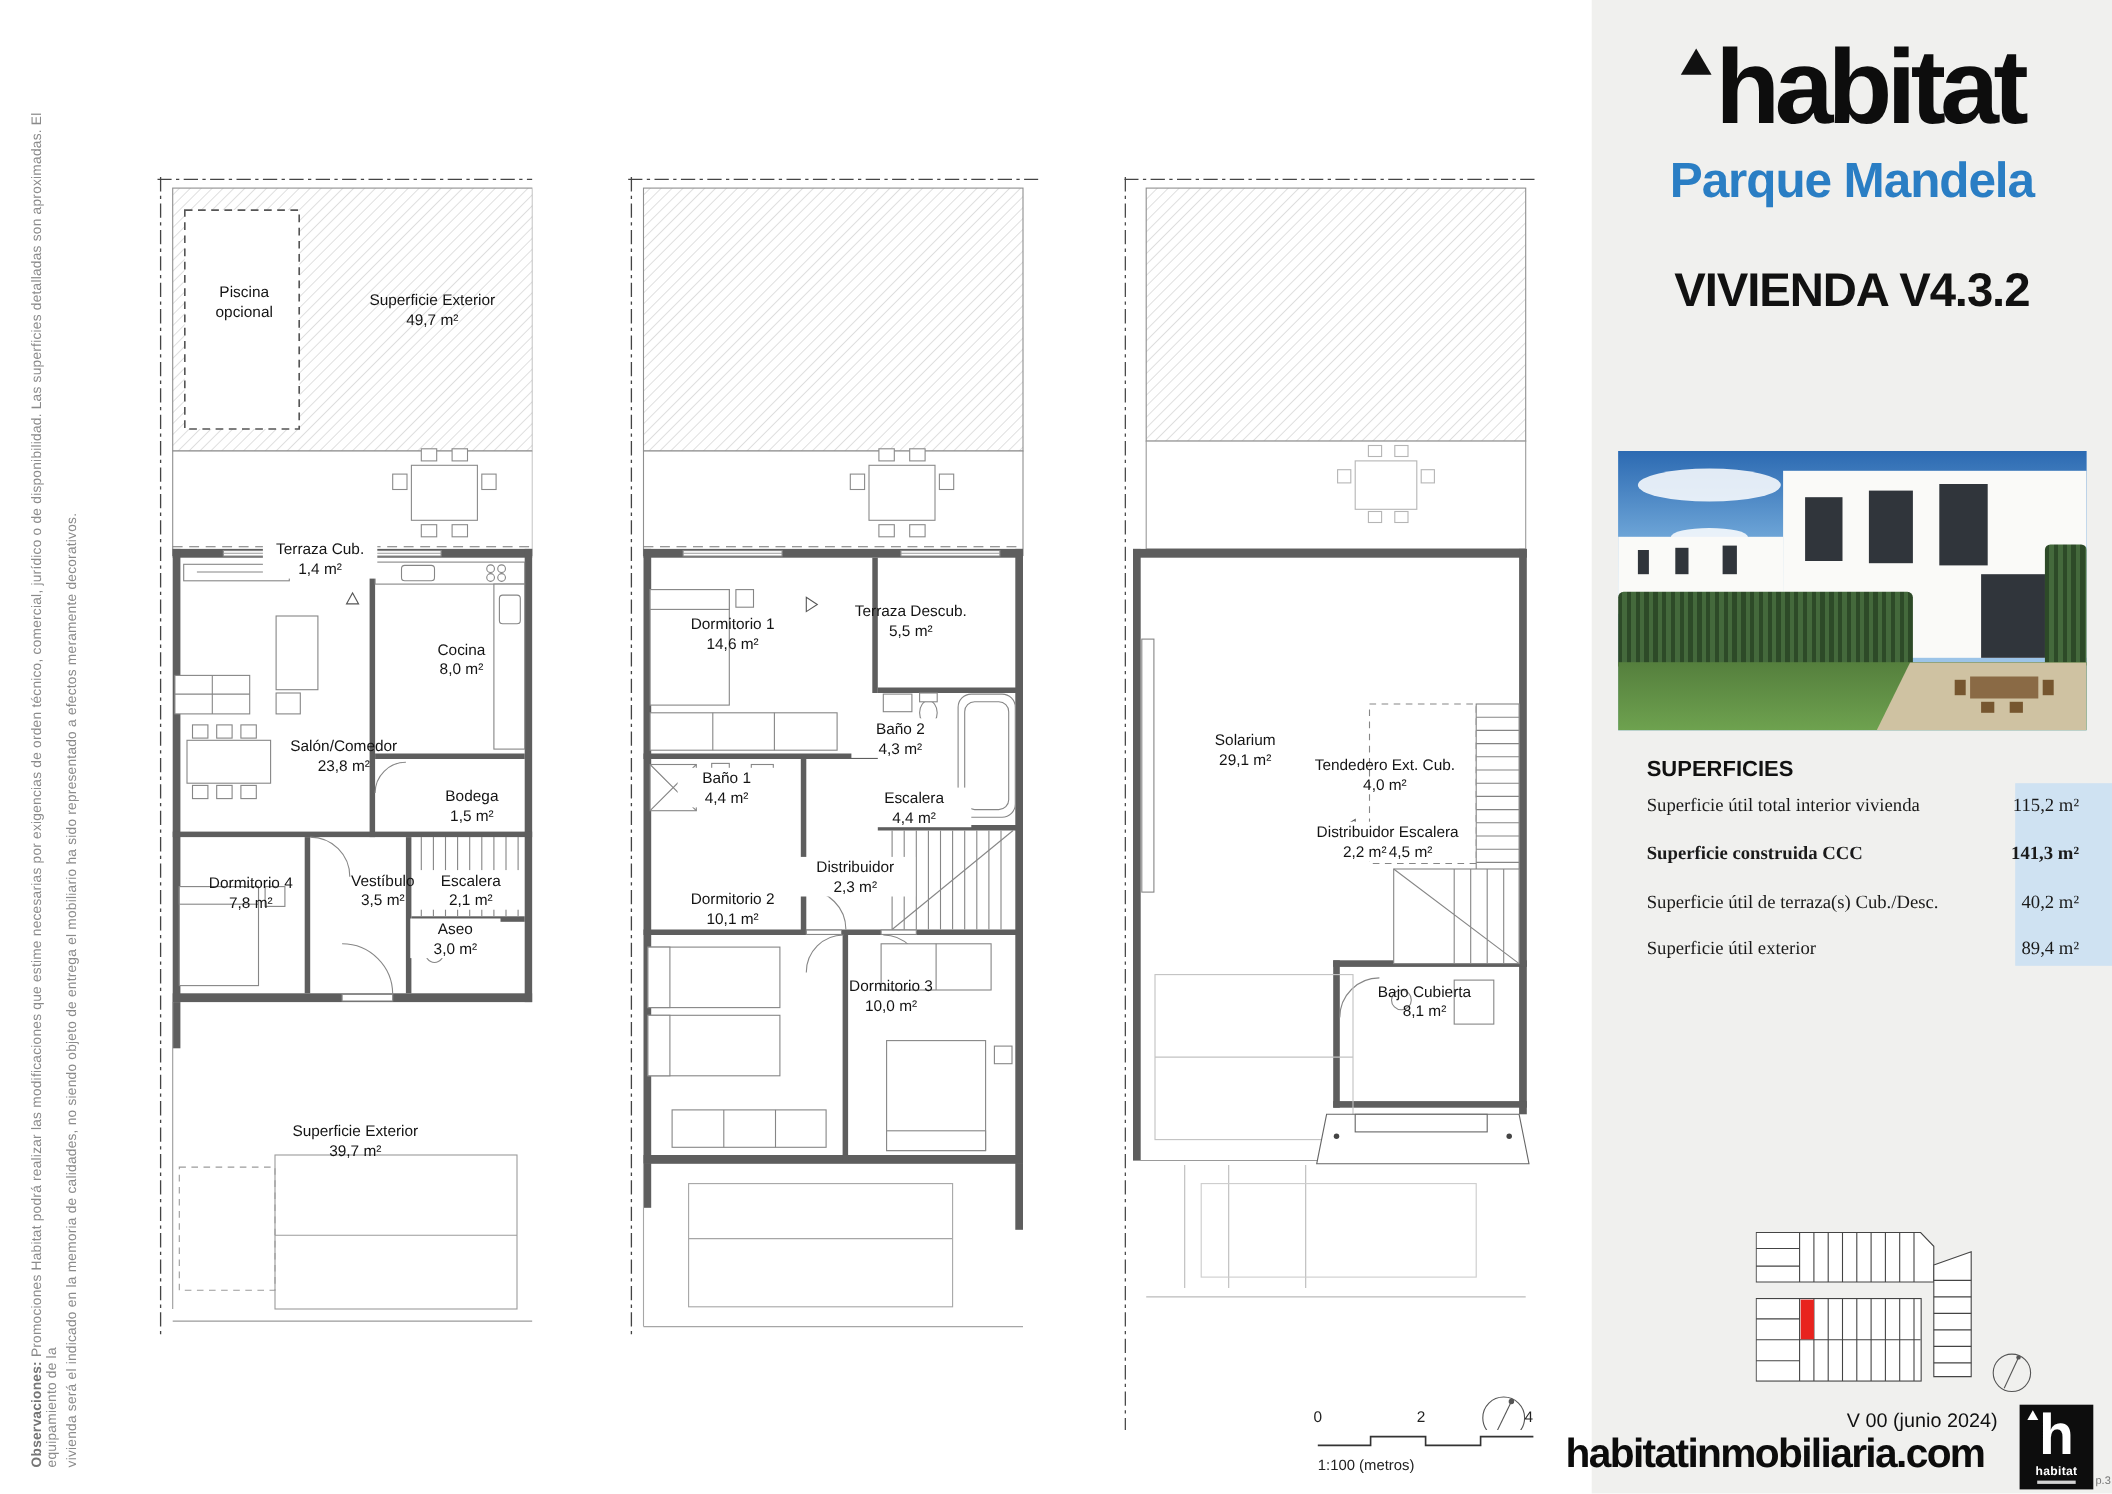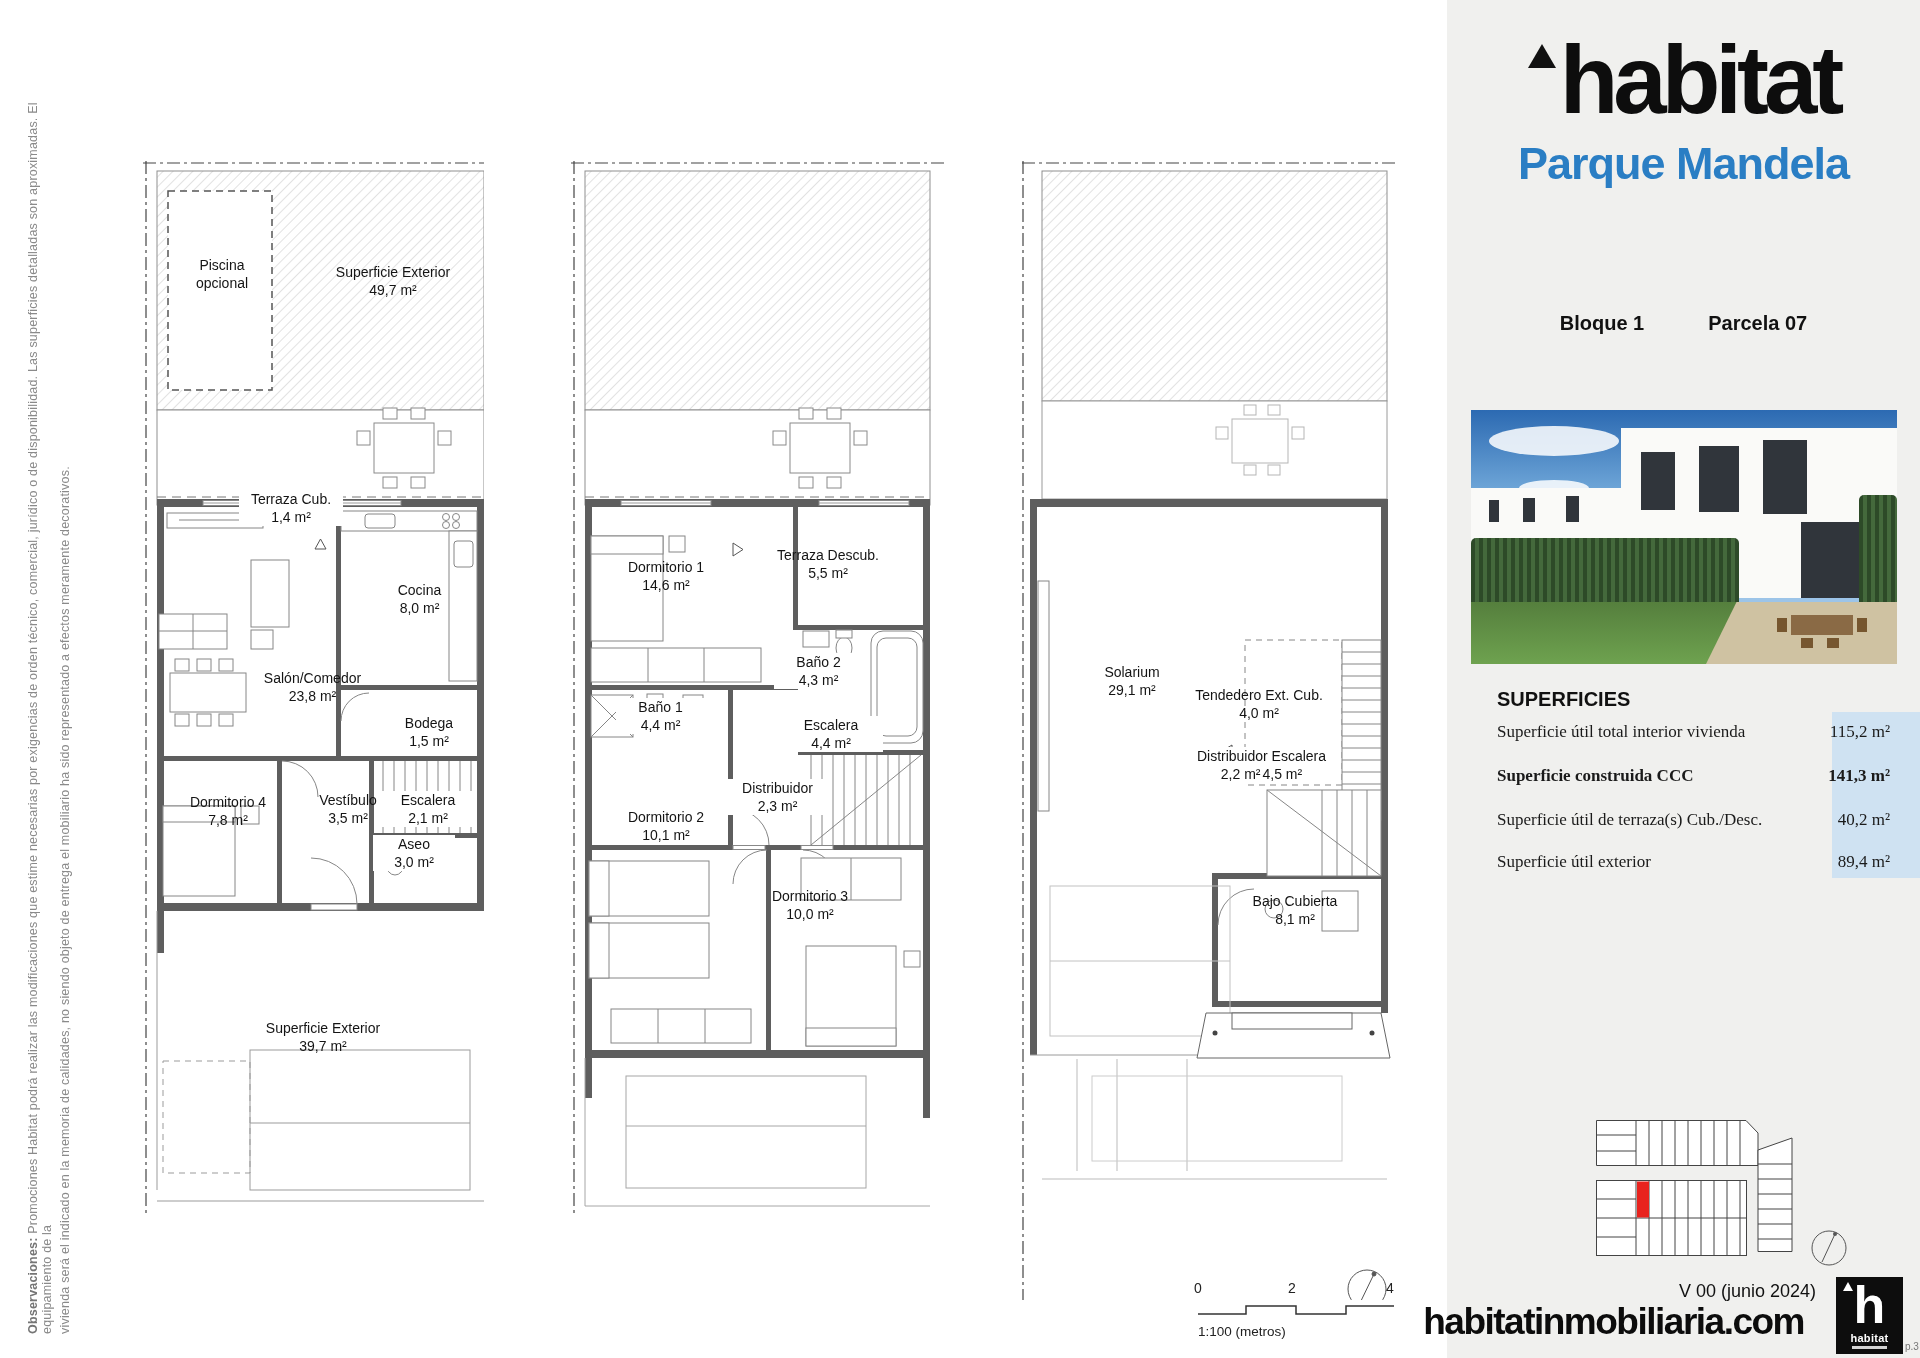--- a/index.html
+++ b/index.html
@@ -415,24 +415,21 @@
     </svg>
     <span class="cap">1:100 (metros)</span>
   </div>
 
   <aside class="sidebar">
     <div class="brandrow">
       <span class="tri"></span>
       <span class="brandword">habitat</span>
     </div>
     <div class="project">Parque Mandela</div>
-    <div class="blockrow">
-      <span>Bloque 1</span>
-      <span>Parcela 07</span>
-    </div>
+    <div class="vivienda">VIVIENDA V4.3.2</div>
 
     <div class="photo">
       <div class="ph-sky"></div>
       <div class="ph-cloud" style="left:18px;top:16px;width:130px;height:30px"></div>
       <div class="ph-cloud" style="left:165px;top:46px;width:90px;height:22px"></div>
       <div class="ph-cloud" style="left:48px;top:70px;width:70px;height:16px"></div>
       <div class="ph-bldg" style="left:0;top:78px;width:150px;height:70px"></div>
       <div class="ph-win" style="left:18px;top:90px;width:10px;height:22px"></div>
       <div class="ph-win" style="left:52px;top:88px;width:12px;height:24px"></div>
       <div class="ph-win" style="left:95px;top:86px;width:13px;height:26px"></div>

